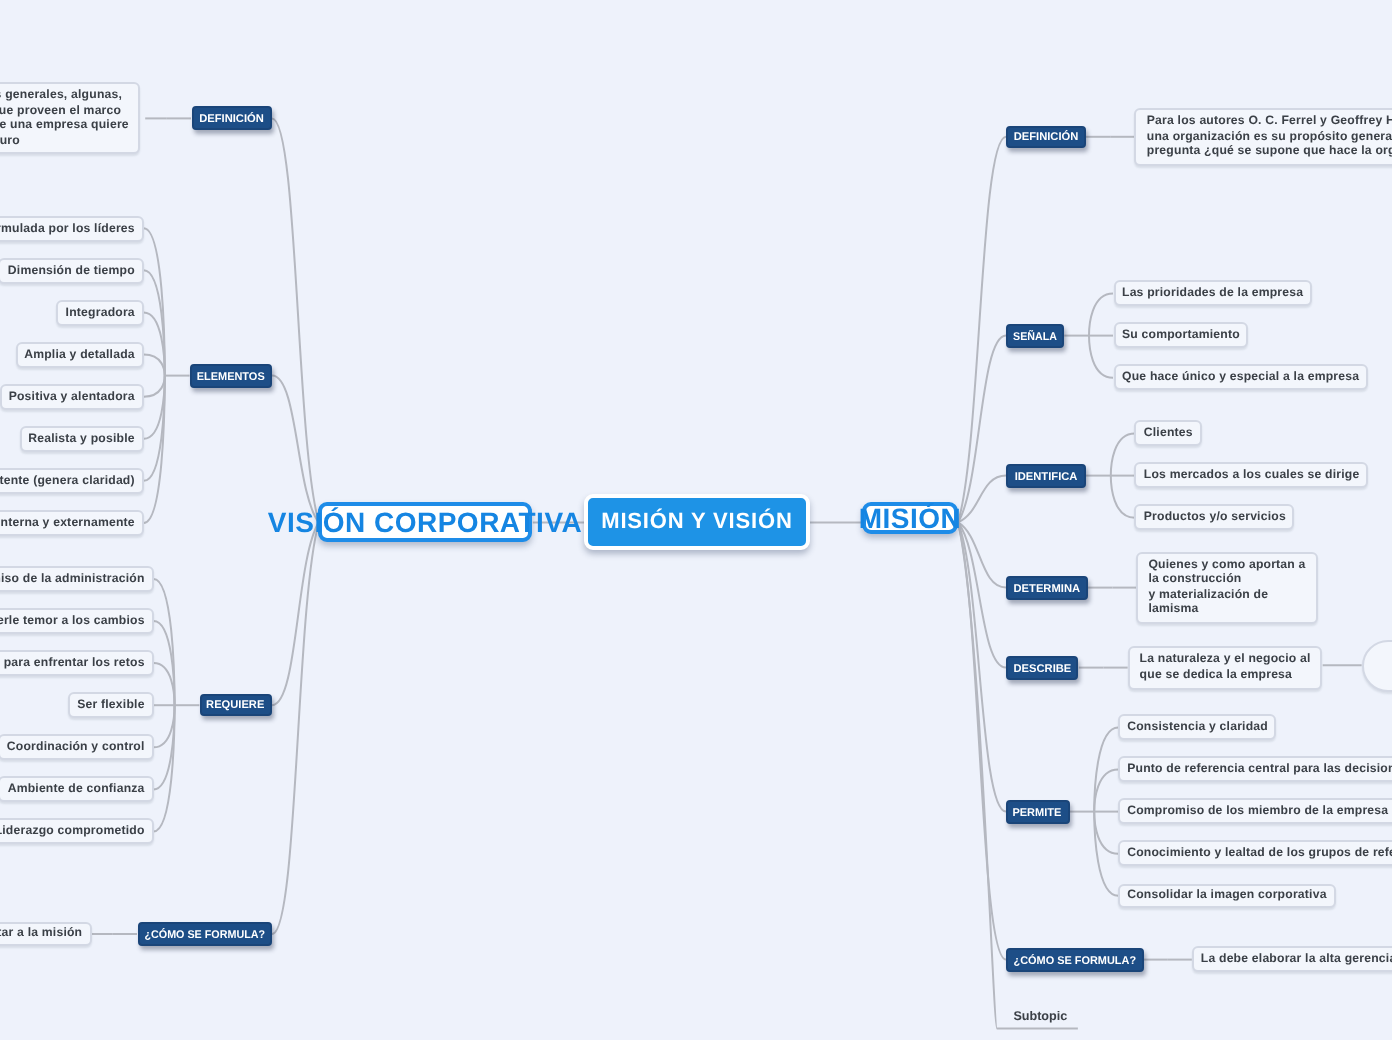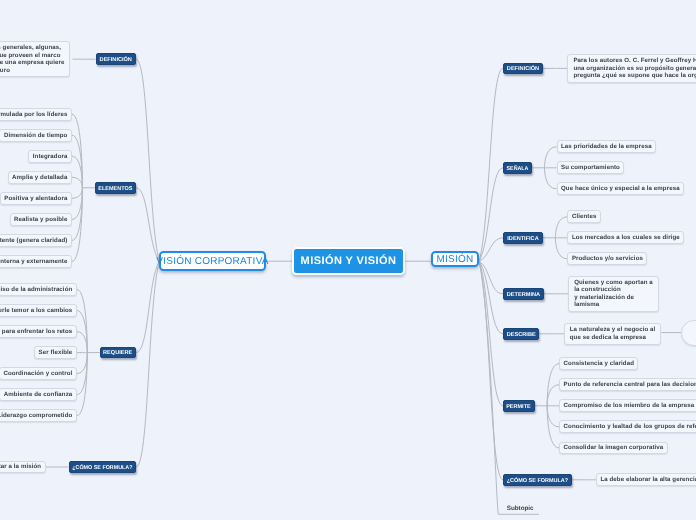--- a/index.html
+++ b/index.html
@@ -6,21 +6,21 @@
   body{width:696px;height:520px;background:#eef2fb;
        font-family:"Liberation Sans",sans-serif;overflow:hidden;
        -webkit-font-smoothing:antialiased;text-rendering:geometricPrecision;}
   #map{position:relative;width:696px;height:520px;background:#eef2fb;}
   svg#links{position:absolute;left:0;top:0;width:696px;height:520px;}
   .node{position:absolute;box-sizing:border-box;display:flex;align-items:center;white-space:nowrap;}
   .central{background:#1e93e6;border:2px solid #ffffff;border-radius:4.5px;color:#fff;
     font-weight:bold;font-size:11px;letter-spacing:.42px;justify-content:center;
     box-shadow:0 2px 3px rgba(40,60,95,.32);}
   .root{background:#ffffff;border:2px solid #1e8ce8;border-radius:4.5px;color:#1585e2;
-    font-weight:normal;font-size:10px;letter-spacing:.25px;justify-content:center;
+    font-weight:bold;font-size:14px;letter-spacing:.25px;justify-content:center;
     box-shadow:0 2px 3px rgba(40,60,95,.3);}
   .topic{background:#1d4e87;border:1px solid #1a4579;border-radius:2px;color:#fff;
     font-weight:bold;font-size:5.6px;letter-spacing:0px;justify-content:center;
     padding:0 3.6px;box-shadow:1px 2px 2px rgba(60,70,95,.42);}
   .sub{background:#f3f6fc;border:1px solid #d3d8e4;border-radius:3px;color:#3b4047;
     font-size:6.1px;font-weight:bold;letter-spacing:.1px;box-shadow:0 1px 1px rgba(60,70,90,.12);}
   .sub.one{justify-content:center;padding:0 3.5px;}
   .sub.many{display:block;padding:2.4px 5.0px;}
   .sub.many .ln{white-space:nowrap;line-height:7.35px;}
   .tlab{display:inline-block;transform-origin:center;position:relative;top:0.9px;}

